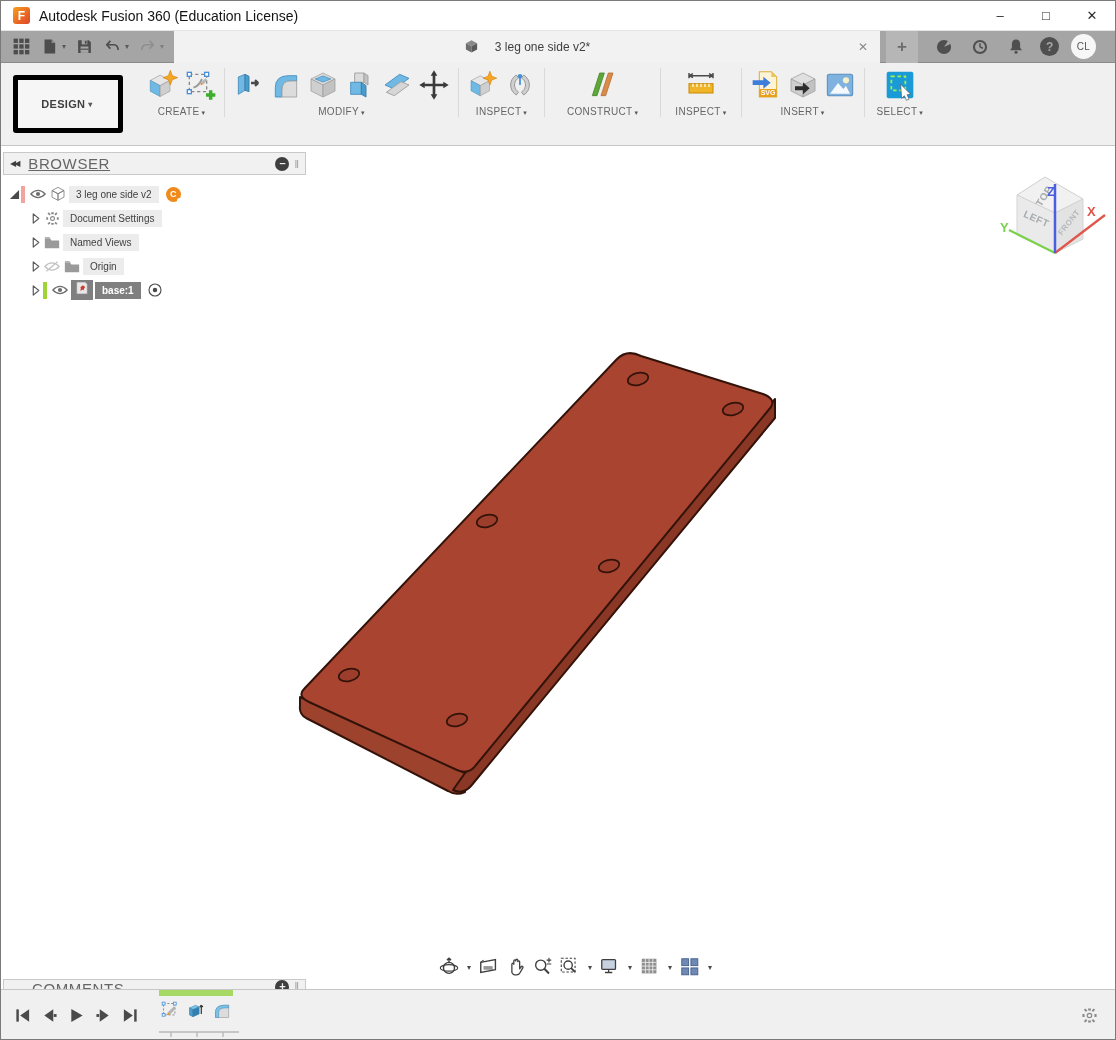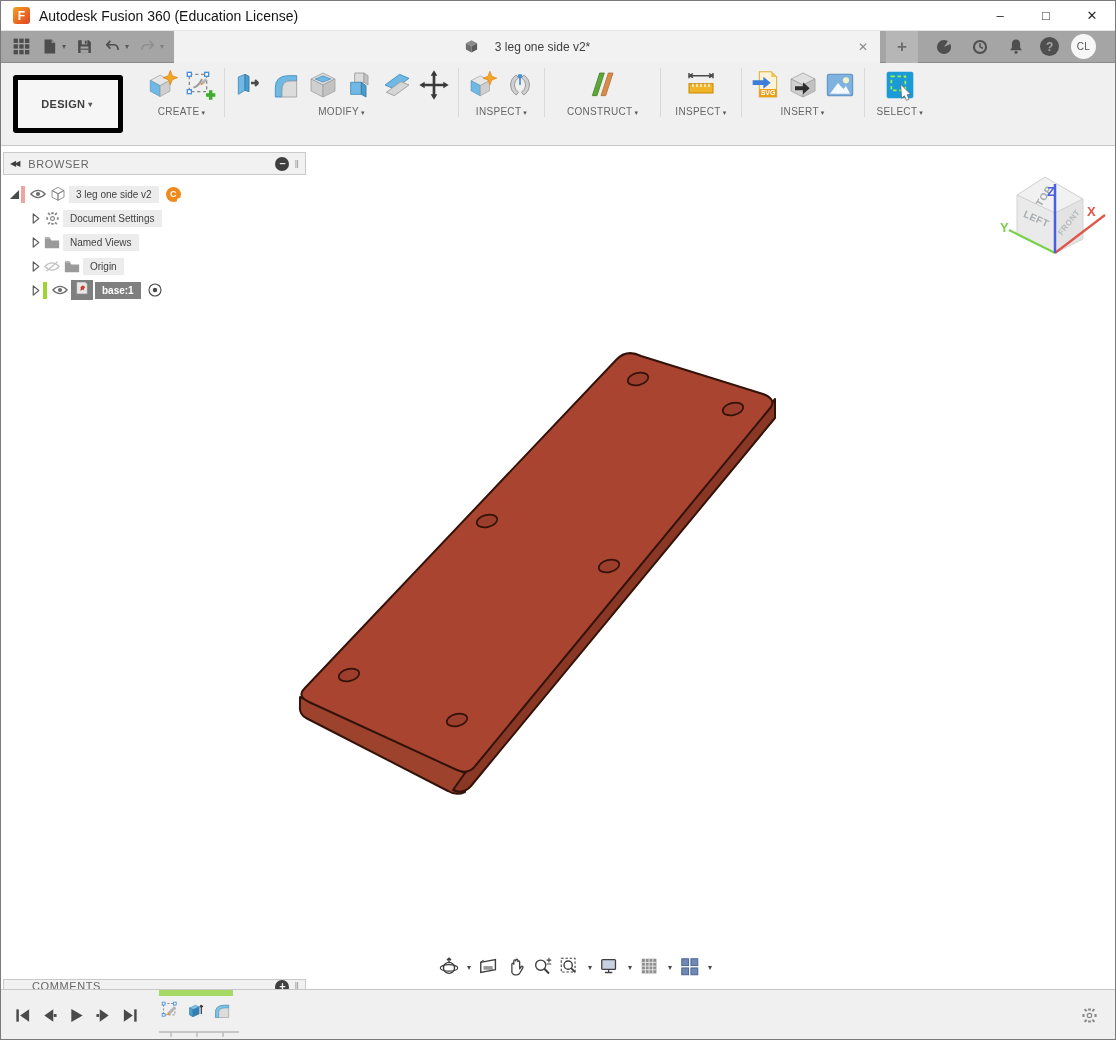--- a/index.html
+++ b/index.html
@@ -41,21 +41,21 @@
   .rsep { width:1px; background:#d9d9d9; margin:5px 0; }
   .ric { width:32px; height:34px; display:flex; align-items:center; justify-content:center; }
 
   
   .viewport { position:relative; height:843px; background:#ffffff; overflow:hidden; }
   .scene { position:absolute; left:0; top:0; }
 
   
   .browser { position:absolute; left:2px; top:6px; width:303px; }
   .panel-head { height:23px; background:#f1f1f1; border:1px solid #c9c9c9; display:flex; align-items:center; padding:0 6px; }
-  .panel-title { font-size:11px; color:#666; letter-spacing:0.6px; margin-left:10px; }
+  .panel-title { font-size:15px; color:#666; letter-spacing:0.6px; margin-left:10px;text-decoration:underline; }
   .ph-collapse { font-size:8px; color:#3f3f3f; letter-spacing:-2px; }
   .ph-spacer { flex:1; }
   .circle-btn { width:14px; height:14px; border-radius:50%; background:#3f3f3f; color:#f1f1f1; font-size:11px; line-height:12px; text-align:center; font-weight:bold; }
   .grip { font-size:11px; color:#9a9a9a; margin-left:5px; }
   .tree { padding-top:7px; }
   .trow { display:flex; align-items:center; height:24px; }
   .arrow { width:14px; display:flex; justify-content:center; margin-left:4px; }
   .cbar { width:4px; height:17px; margin-right:4px; }
   .tic { width:18px; display:flex; justify-content:center; margin-right:2px; }
   .tlabel { font-size:10px; color:#3f3f3f; background:#ececec; padding:3px 7px; }

